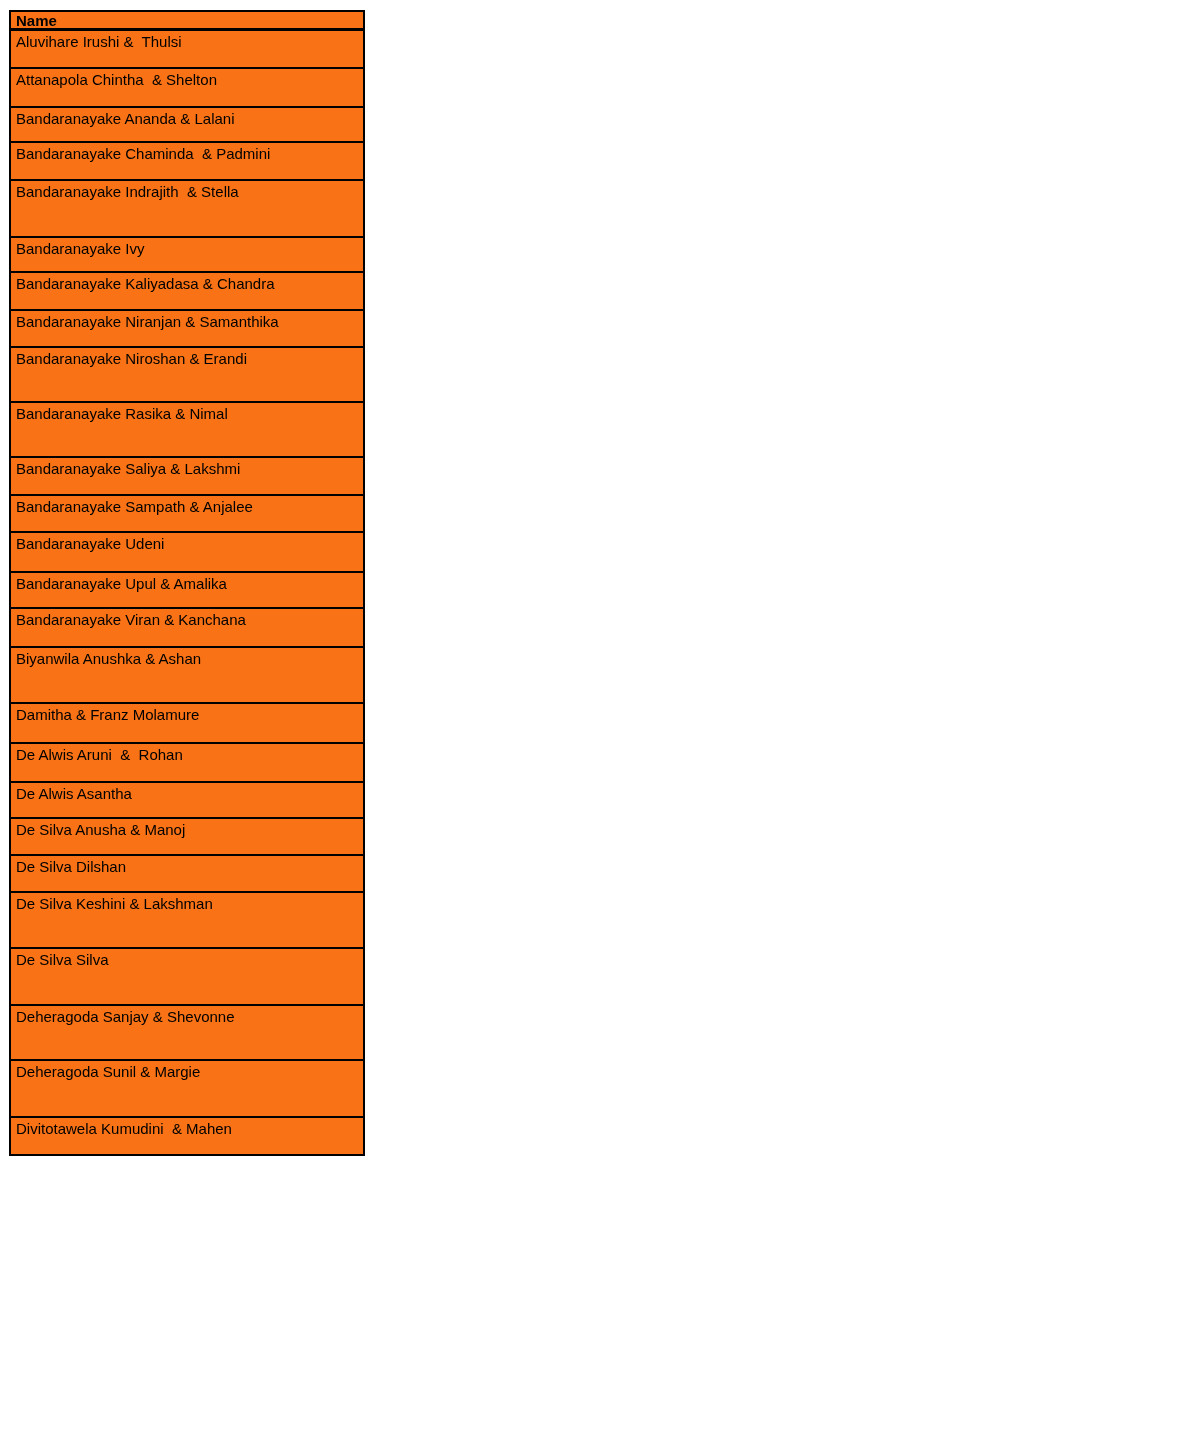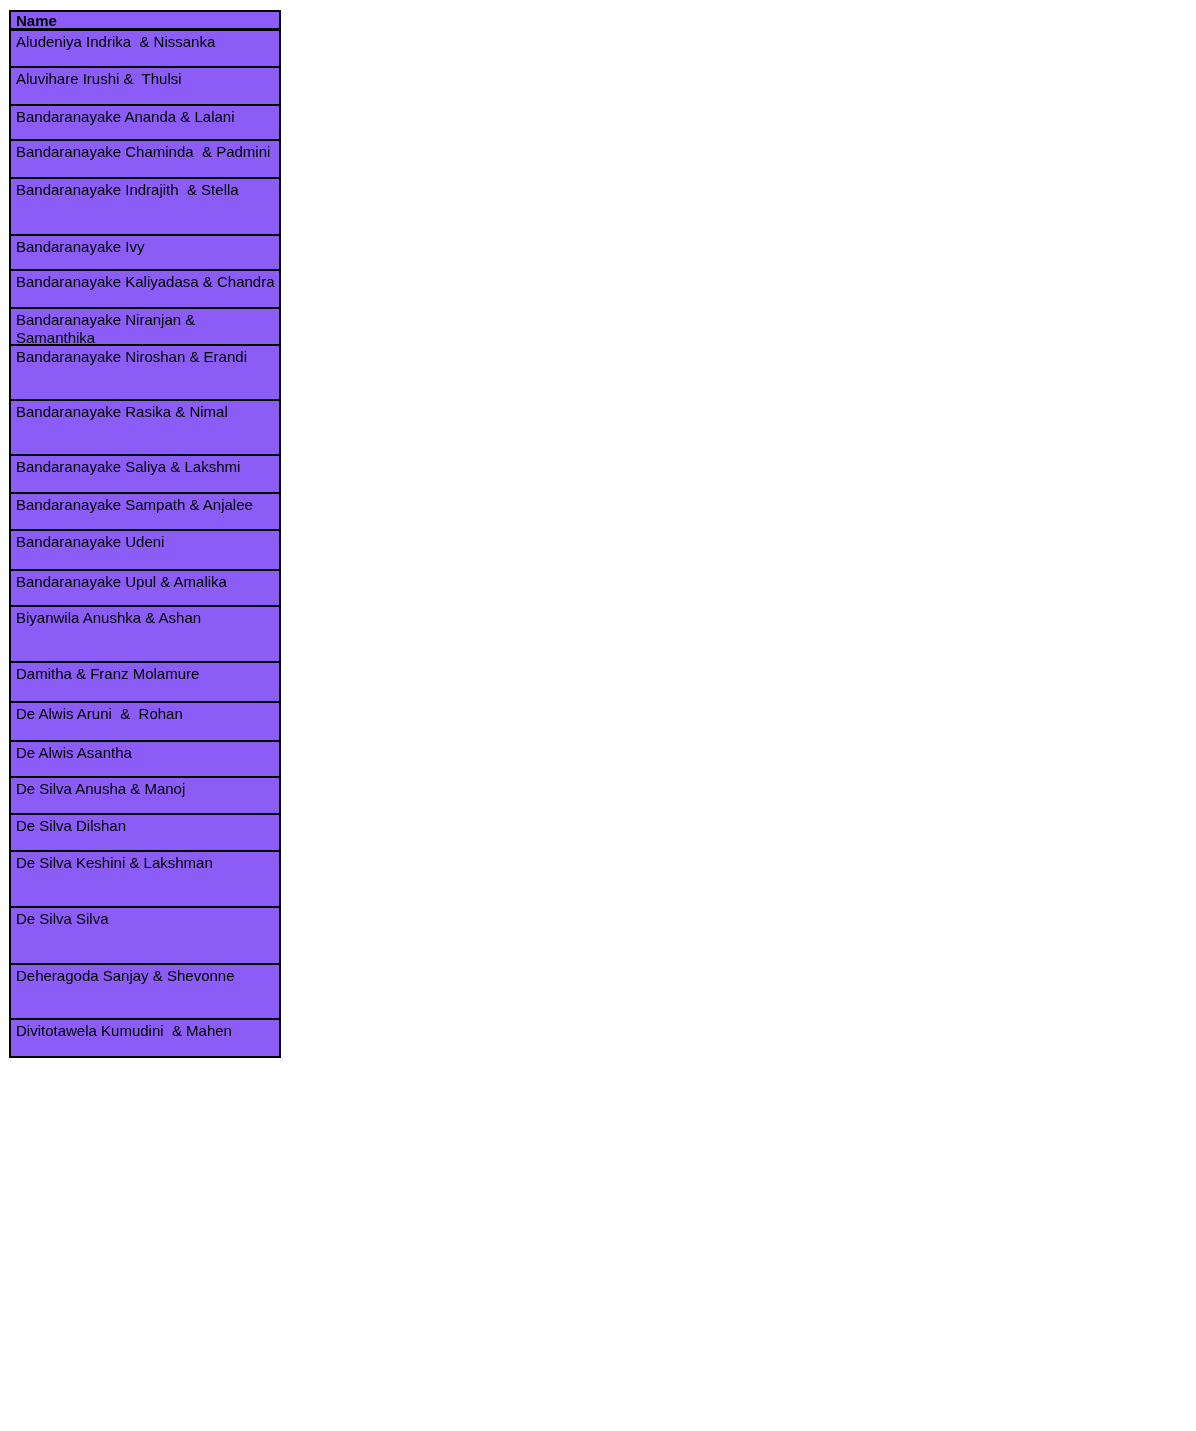--- a/index.html
+++ b/index.html
@@ -11,23 +11,23 @@
     width: 1196px;
     height: 1431px;
     position: relative;
     font-family: "Liberation Sans", "DejaVu Sans", sans-serif;
     color: #000000;
   }
   .name-table {
     position: absolute;
     left: 9px;
     top: 10px;
-    width: 272px;
+    width: 356px;
     border: 2px solid #000000;
-    background: #8b5cf6;
+    background: #f97316;
     box-sizing: border-box;
   }
   .thead {
     height: 19px;
     border-bottom: 3px solid #000000;
     font-weight: bold;
     font-size: 15px;
     line-height: 16px;
     padding: 1px 4px 0 5px;
     box-sizing: border-box;
@@ -45,37 +45,39 @@
   }
   .trow:last-child {
     border-bottom: none;
   }
 </style>
 </head>
 <body>
 
 <div class="name-table">
   <div class="thead">Name</div>
-  <div class="trow" style="height:37px">Aludeniya Indrika  &amp; Nissanka</div>
   <div class="trow" style="height:38px">Aluvihare Irushi &amp;  Thulsi</div>
+  <div class="trow" style="height:39px">Attanapola Chintha  &amp; Shelton</div>
   <div class="trow" style="height:35px">Bandaranayake Ananda &amp; Lalani</div>
   <div class="trow" style="height:38px">Bandaranayake Chaminda  &amp; Padmini</div>
   <div class="trow" style="height:57px">Bandaranayake Indrajith  &amp; Stella</div>
   <div class="trow" style="height:35px">Bandaranayake Ivy</div>
   <div class="trow" style="height:38px">Bandaranayake Kaliyadasa &amp; Chandra</div>
   <div class="trow" style="height:37px">Bandaranayake Niranjan &amp; Samanthika</div>
   <div class="trow" style="height:55px">Bandaranayake Niroshan &amp; Erandi</div>
   <div class="trow" style="height:55px">Bandaranayake Rasika &amp; Nimal</div>
   <div class="trow" style="height:38px">Bandaranayake Saliya &amp; Lakshmi</div>
   <div class="trow" style="height:37px">Bandaranayake Sampath &amp; Anjalee</div>
   <div class="trow" style="height:40px">Bandaranayake Udeni</div>
   <div class="trow" style="height:36px">Bandaranayake Upul &amp; Amalika</div>
+  <div class="trow" style="height:39px">Bandaranayake Viran &amp; Kanchana</div>
   <div class="trow" style="height:56px">Biyanwila Anushka &amp; Ashan</div>
   <div class="trow" style="height:40px">Damitha &amp; Franz Molamure</div>
   <div class="trow" style="height:39px">De Alwis Aruni  &amp;  Rohan</div>
   <div class="trow" style="height:36px">De Alwis Asantha</div>
   <div class="trow" style="height:37px">De Silva Anusha &amp; Manoj</div>
   <div class="trow" style="height:37px">De Silva Dilshan</div>
   <div class="trow" style="height:56px">De Silva Keshini &amp; Lakshman</div>
   <div class="trow" style="height:57px">De Silva Silva</div>
   <div class="trow" style="height:55px">Deheragoda Sanjay &amp; Shevonne</div>
+  <div class="trow" style="height:57px">Deheragoda Sunil &amp; Margie</div>
   <div class="trow" style="height:36px">Divitotawela Kumudini  &amp; Mahen</div>
 </div>
 
 </body></html>

